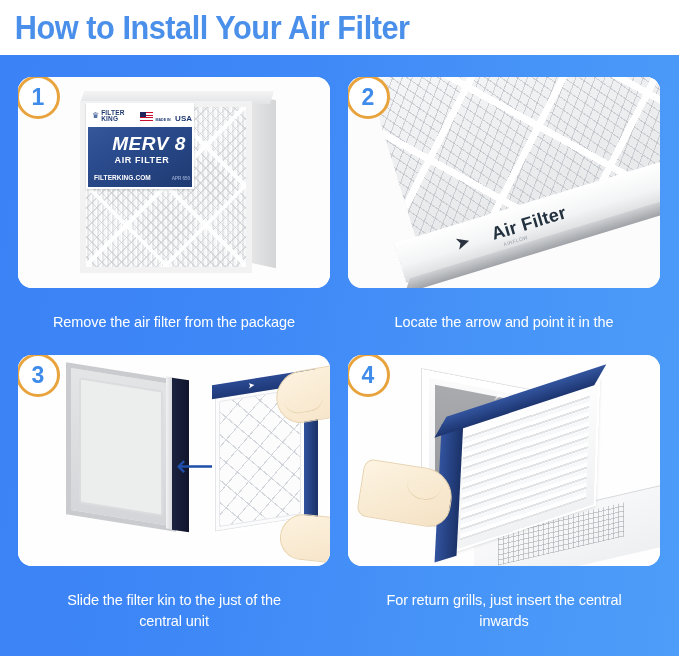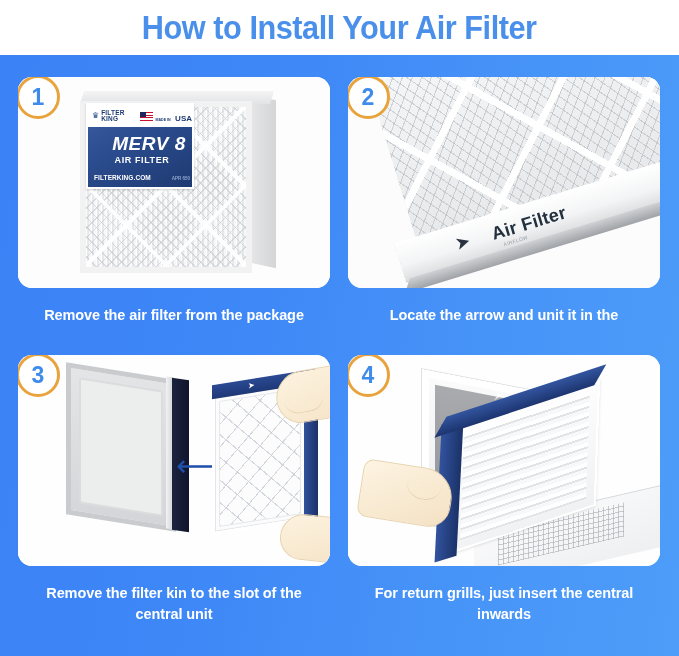--- a/index.html
+++ b/index.html
@@ -11,21 +11,21 @@
   #infographic {
     position:relative;
     width:679px;
     height:656px;
     background:#ffffff;
   }
   
   .title-bar {
     position:absolute; left:0; top:0; width:679px; height:56px;
     background:#ffffff;
-    display:flex; align-items:center; justify-content:center;
+    display:flex; align-items:center; 
   }
   .title-text {
     font-family:"Liberation Sans Narrow","Liberation Sans", sans-serif;
     font-size:33px; font-weight:bold; color:#4a90ea;
     letter-spacing:-0.5px; white-space:nowrap;
     transform:scaleX(0.93); transform-origin:center;
   }
   
   .body-area {
     position:absolute; left:0; top:55px; width:679px; height:601px;
@@ -50,23 +50,23 @@
 
   .badge {
     position:absolute; left:-2px; top:-2px; z-index:6;
     width:44px; height:44px; border-radius:50%;
     background:#ffffff; border:3px solid #e8a33d;
     display:flex; align-items:center; justify-content:center;
     font-size:23px; font-weight:bold; color:#3f8bea;
     font-family:"Liberation Sans", sans-serif;
   }
   .caption {
-    margin-top:17px; width:100%;
+    margin-top:24px; width:100%;
     text-align:center; color:#ffffff;
-    font-size:14.5px; font-weight:bold; line-height:1.42;
+    font-size:14.5px; font-weight:normal; line-height:1.42;
     font-family:"Liberation Sans", sans-serif;
     letter-spacing:-0.1px;
   }
   .caption span { display:block; }
 
   
   .p1-stage { position:absolute; left:0; top:0; width:100%; height:100%;
               background:#fdfdfd; }
   .filter-photo {
     position:absolute; left:52px; top:14px; width:216px; height:185px;
@@ -403,21 +403,21 @@
               <div class="p2-frame-h"></div>
               <div class="p2-frame-h2"></div>
               <div class="p2-arrow">➤</div>
               <div class="p2-text">Air Filter</div>
               <div class="p2-subtext">AIRFLOW</div>
             </div>
           </div>
           <div class="badge">2</div>
         </div>
         <div class="caption">
-          <span>Locate the arrow and unit it in the</span>
+          <span>Locate the arrow and point it in the</span>
         </div>
       </div>
 
       <div class="step step-3">
         <div class="card">
           <div class="p3-stage">
             <div class="unit-box">
               <div class="unit-inner"></div>
             </div>
             <div class="unit-edge2"></div>
@@ -431,21 +431,21 @@
               <div class="nf-top">
                 <span class="nf-arrowmark">➤</span>
               </div>
             </div>
             <div class="hand-top"></div>
             <div class="hand-bot"></div>
           </div>
           <div class="badge">3</div>
         </div>
         <div class="caption">
-          <span>Remove the filter kin to the slot of the</span>
+          <span>Slide the filter kin to the just of the</span>
           <span>central unit</span>
         </div>
       </div>
 
       <div class="step step-4">
         <div class="card">
           <div class="p4-stage">
             <div class="grill-frame">
               <div class="grill-dark"></div>
             </div>

